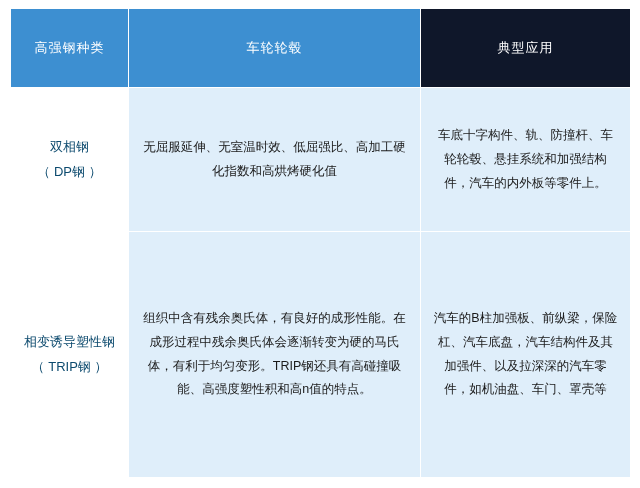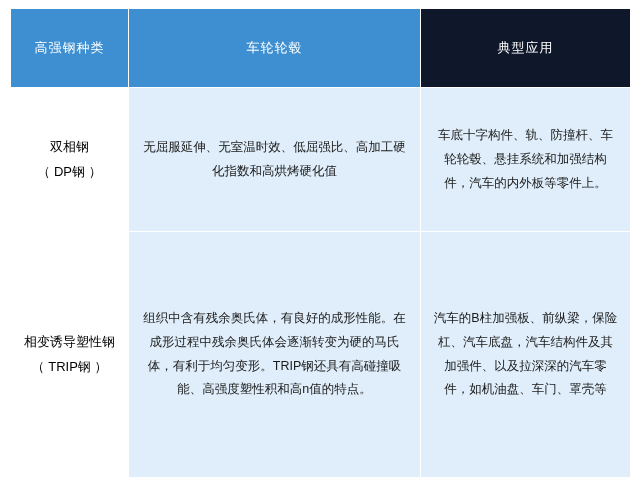--- a/index.html
+++ b/index.html
@@ -64,21 +64,21 @@
   tbody tr.band-b td.cell-feature { background: #eaf4fc; }
   tbody tr.band-b td.cell-app { background: #eaf4fc; }
 
   tbody tr.band-c td.cell-type { background: #ffffff; }
   tbody tr.band-c td.cell-feature { background: #dfeefa; }
   tbody tr.band-c td.cell-app { background: #dfeefa; }
 
   td.cell-type {
     font-size: 13px;
     line-height: 1.9;
-    color: #000000;
+    color: #0c4a6e;
   }
   .cell-text {
     display: block;
     white-space: pre-line;
   }
   col.c1 { width: 118px; }
   col.c2 { width: 292px; }
   col.c3 { width: 210px; }
   tr.row-1 { height: 100px; }
   tr.row-2 { height: 138px; }

